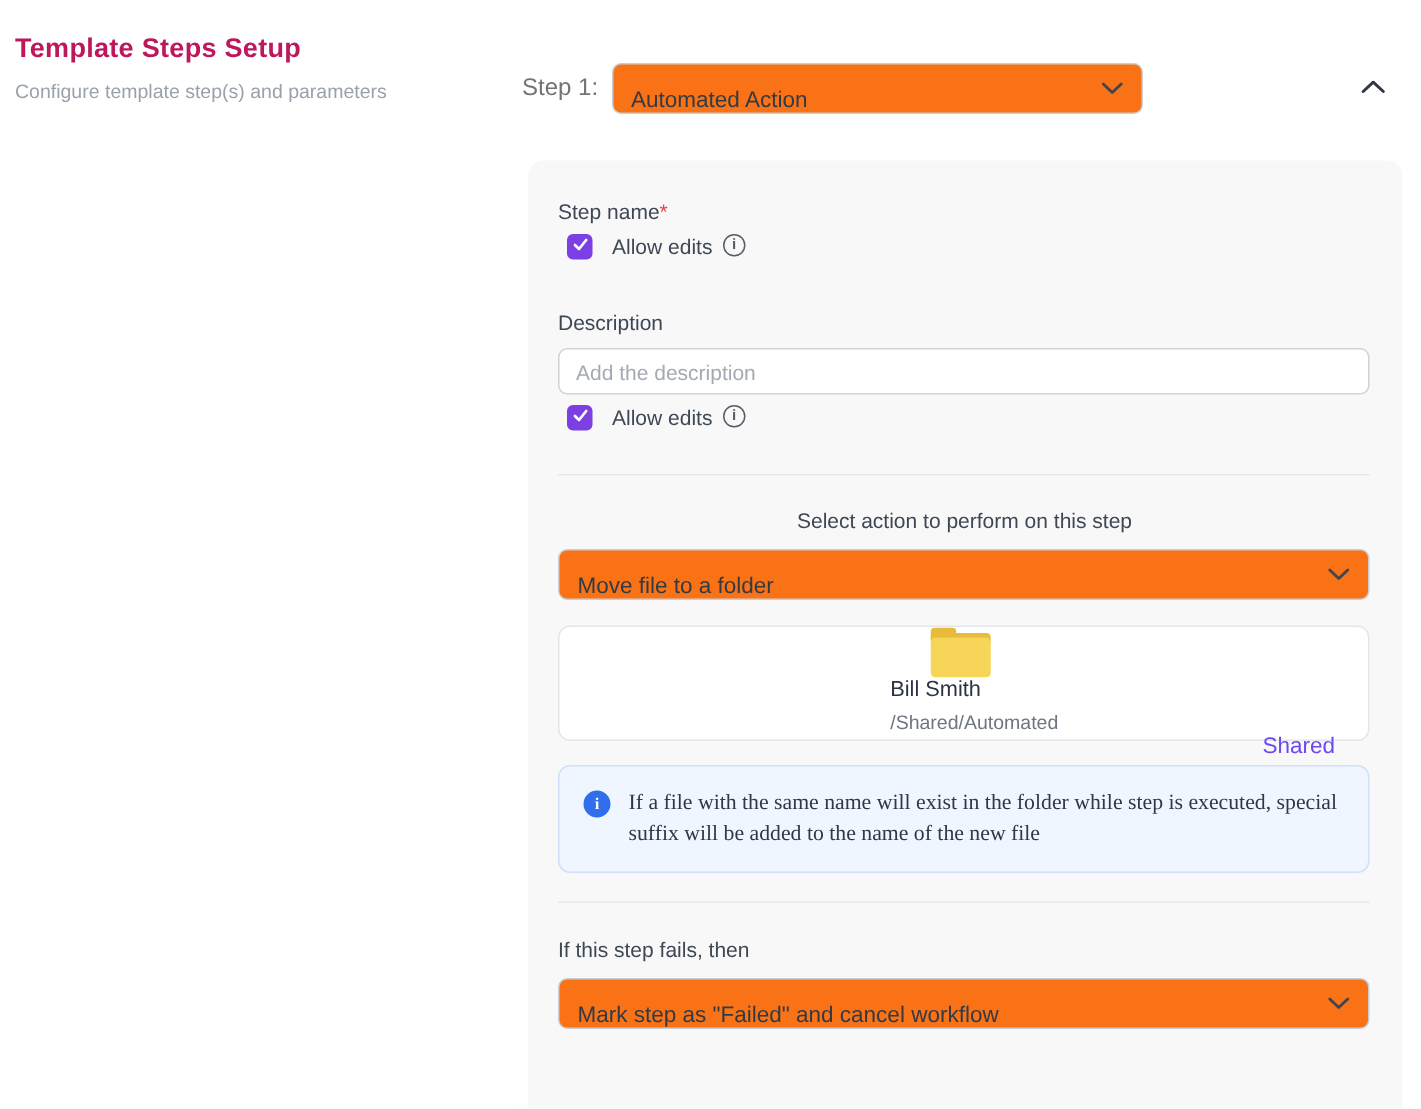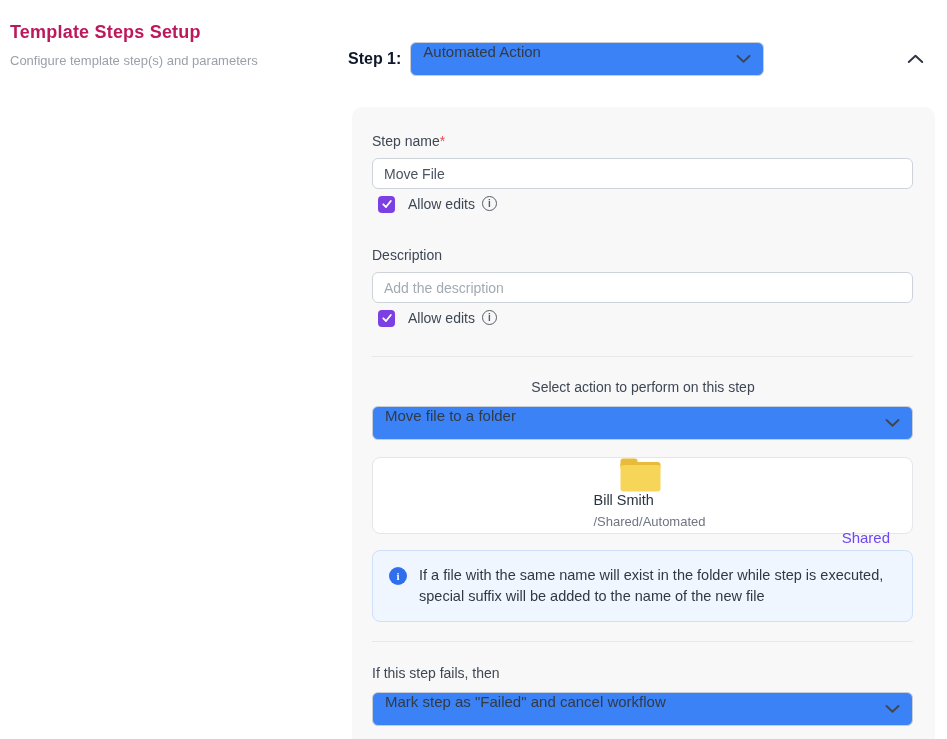--- a/index.html
+++ b/index.html
@@ -9,22 +9,22 @@
 
   
   .left-head { position: absolute; left: 10px; top: 22px; width: 320px; }
   .left-head h1 { font-size: 18px; font-weight: 700; color: #be185d; letter-spacing: .2px; }
   .left-head p { margin-top: 10px; font-size: 13px; color: #9aa1ab; }
 
   
   .right-col { position: absolute; left: 348px; top: 0; width: 587px; height: 739px; }
 
   .step-header { display: flex; align-items: center; margin-top: 42px; height: 34px; }
-  .step-label { font-size: 16px; font-weight: 700; color: #0f172a; margin-right: 9px; white-space: nowrap; }
-  .select { position: relative; display: flex; align-items: flex-start; background: #3b82f6;
+  .step-label { font-size: 16px; font-weight: 400; color: #737373; margin-right: 9px; white-space: nowrap; }
+  .select { position: relative; display: flex; align-items: flex-end; background: #f97316;
     border: 1px solid #c9ced6; border-radius: 6px; height: 34px; padding: 0 34px 0 12px;
     font-size: 15px; color: #323a45; cursor: pointer; }
   .select .chev { position: absolute; right: 12px; top: 50%; transform: translateY(-50%); display: flex; }
   .step-type-select { width: 354px; }
   .spacer { flex: 1; }
   .collapse-btn { width: 24px; height: 24px; display: flex; align-items: center; justify-content: center;
     cursor: pointer; margin-right: 8px; }
 
   
   .panel { position: absolute; left: 4px; top: 107px; width: 583px; height: 646px;
@@ -59,21 +59,21 @@
   .folder-meta { margin-left: 18px; }
   .folder-name { font-size: 14.5px; color: #2b3440; }
   .folder-path { font-size: 13px; color: #6e7681; margin-top: 6px; }
   .change-link { margin-left: auto; font-size: 15px; color: #6d47f0; cursor: pointer; }
 
   .alert { width: 541px; margin-top: 16px; background: #eff6ff; border: 1px solid #cfe0fa;
     border-radius: 8px; display: flex; padding: 14px 16px 14px 16px; }
   .info-filled { flex: 0 0 auto; width: 18px; height: 18px; border-radius: 50%; background: #2f6fed;
     color: #fff; font-size: 11px; font-weight: 700; display: flex; align-items: center;
     justify-content: center; margin-top: 2px; font-family: "Liberation Serif", serif; }
-  .alert-text { margin-left: 12px; font-size: 14.5px; line-height: 1.45; color: #2f3844; }
+  .alert-text { margin-left: 12px; font-size: 14.5px; line-height: 1.45; color: #2f3844; font-family: Liberation Serif, serif; }
 
   .fail-label { margin-top: 23px; }
   .fail-select { width: 541px; margin-top: 11px; }
 </style>
 </head>
 <body>
 
 <div class="page">
 
   <div class="left-head">
@@ -101,21 +101,20 @@
             </svg>
         </span>
       </div>
     </div>
 
     <div class="panel">
 
       <div class="field-label">
         <span>Step name</span><span class="req">*</span>
       </div>
-      <input class="text-input" type="text" value="Move File" style="">
       <div class="check-row">
         <span class="checkbox">
           <span>
             <svg width="12" height="12" viewBox="0 0 12 12">
                 <polyline points="2.3,6.3 5,9 9.8,3" fill="none" stroke="#ffffff" stroke-width="1.8" stroke-linecap="round" stroke-linejoin="round"></polyline>
               </svg>
           </span>
         </span>
         <span class="lbl">Allow edits</span>
         <span class="info-outline">i</span>

